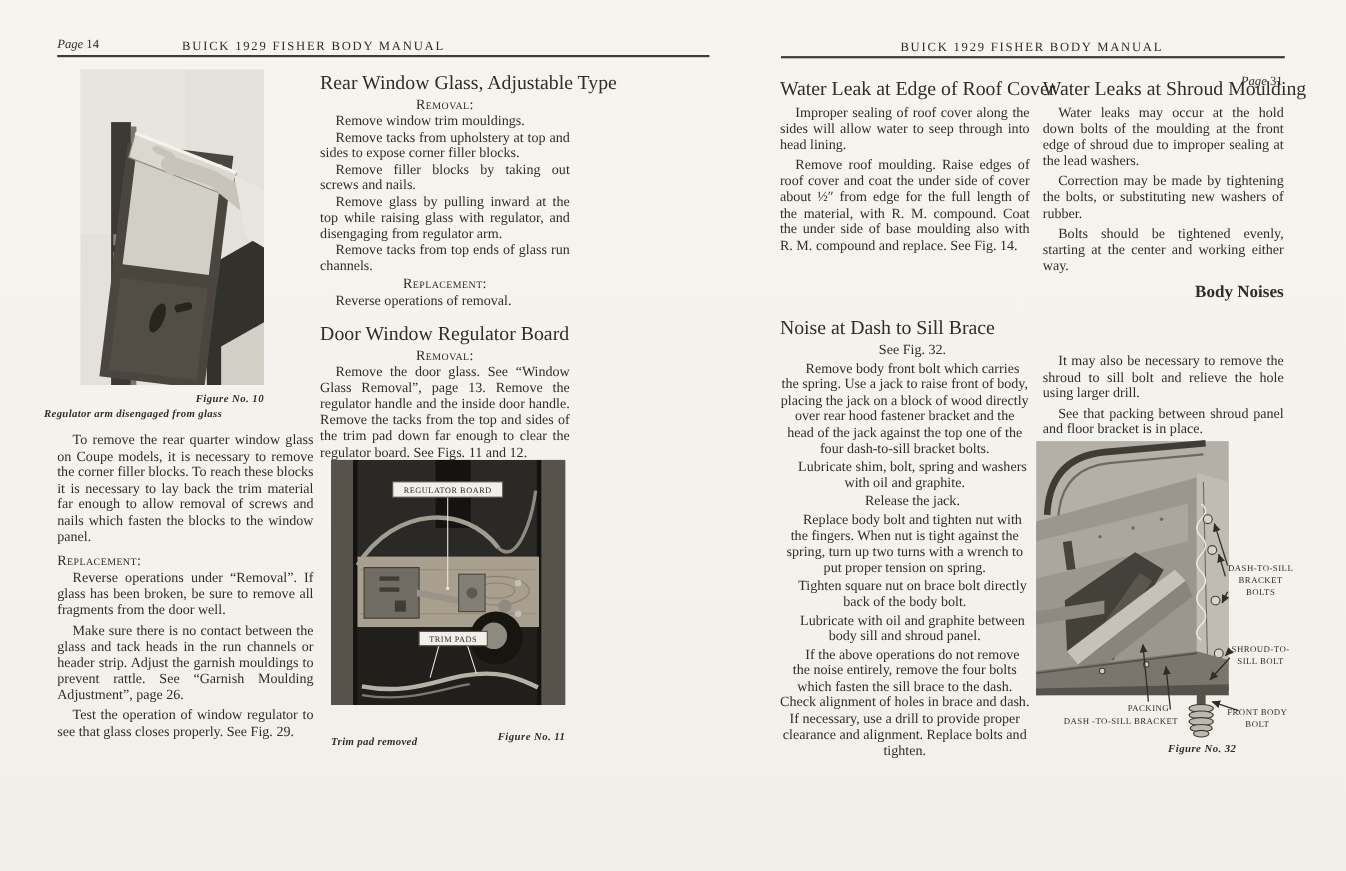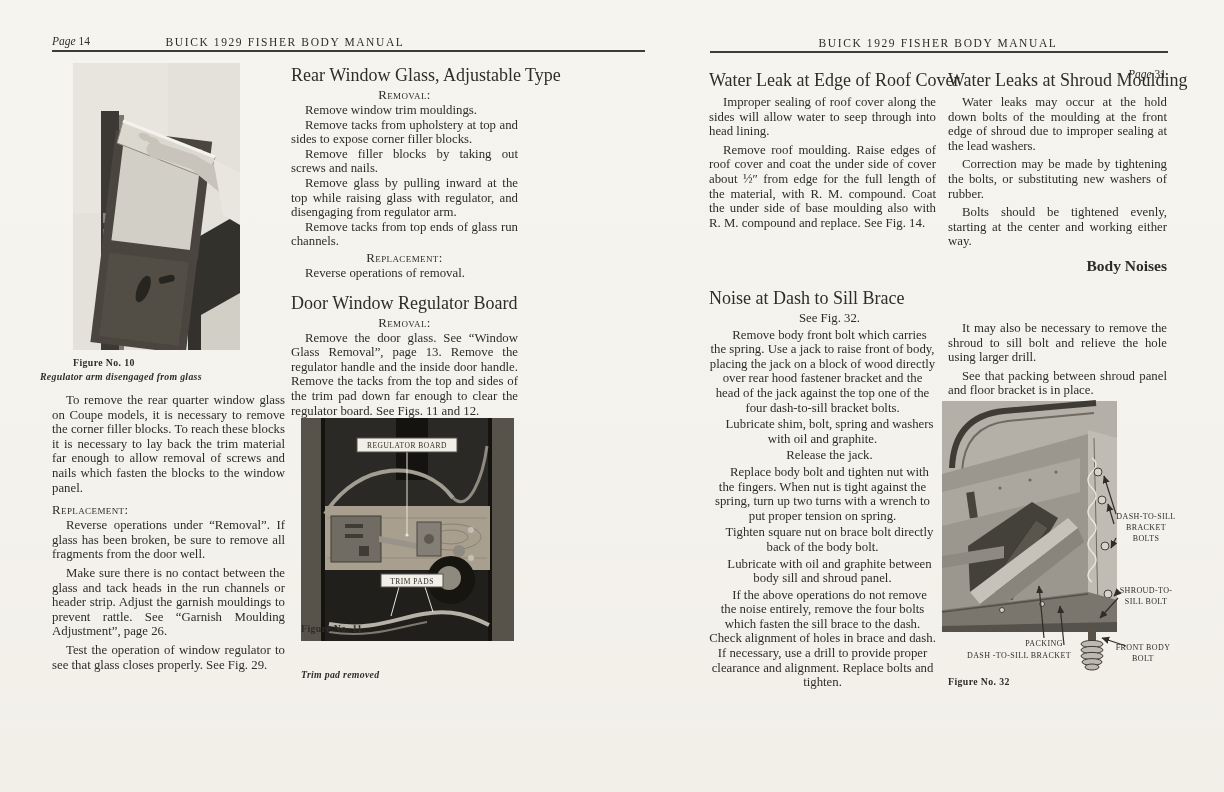--- a/index.html
+++ b/index.html
@@ -11,21 +11,21 @@
   }
   .abs { position:absolute; }
   .runhead { font-size:11.5px; letter-spacing:1.6px; text-align:center; white-space:nowrap; }
   .pagenum { font-size:11.5px; }
   .pagenum i { font-style:italic; }
   .rule { height:2px; background:#3e3c37; }
   .h1 { font-weight:normal; font-size:18px; white-space:nowrap; margin:0; }
   .sc { font-variant:small-caps; font-size:12.9px; letter-spacing:0.4px; margin:0; }
   .p { margin:0; text-indent:14px; text-align:justify; font-size:12.8px; line-height:14.6px; }
   .mt2 { margin-top:2px;text-align:center; } .mt4 { margin-top:4px; } .mt8 { margin-top:8px; } .mt12 { margin-top:12px; }
-  .capt { font-size:9.8px; font-weight:bold; text-align:left; letter-spacing:0.4px; }
+  .capt { font-size:9.8px; font-weight:bold; text-align:right; letter-spacing:0.4px;font-style:italic; }
   .capt-sub { font-size:9.8px; font-weight:bold; font-style:italic; letter-spacing:0.3px; }
   .section-head { font-weight:bold; font-size:15.5px; text-align:right; margin:0; }
   svg text { font-family:"Liberation Serif","DejaVu Serif",serif; fill:#2f2d29; }
   svg .photolabel { font-size:7.5px; letter-spacing:0.5px; }
   svg .figlabel { font-size:8px; letter-spacing:0.4px; }
 </style>
 </head>
 <body>
 
 <div class="spread">
@@ -119,21 +119,21 @@
       <line x1="106" y1="34" x2="106" y2="116" stroke="#e8e5dd" stroke-width="1"></line>
       <circle cx="106" cy="117" r="1.6" fill="#e8e5dd"></circle>
       <rect x="56" y="20" width="100" height="14" fill="#f2efe8" stroke="#55524a"></rect>
       <text x="106" y="30" text-anchor="middle" class="photolabel">REGULATOR BOARD</text>
       <line x1="98" y1="169" x2="90" y2="198" stroke="#e8e5dd" stroke-width="1"></line>
       <line x1="124" y1="169" x2="132" y2="194" stroke="#e8e5dd" stroke-width="1"></line>
       <rect x="80" y="156" width="62" height="13" fill="#f2efe8" stroke="#55524a"></rect>
       <text x="111" y="166" text-anchor="middle" class="photolabel">TRIM PADS</text>
     </g>
   </svg>
-  <div class="abs capt" style="left:301px; top:623px; width:213px;">Figure No. 11</div>
+  <div class="abs capt" style="left:301px; top:665px; width:213px;">Figure No. 11</div>
   <div class="abs capt-sub" style="left:301px; top:669px; width:213px;">Trim pad removed</div>
 
   <div class="abs runhead" style="left:709px; top:37px; width:458px;">BUICK 1929 FISHER BODY MANUAL</div>
   <div class="abs pagenum" style="left:1100px; top:36px; width:66px; text-align:right;margin-top:32px;"><i>Page</i>&nbsp;<span>31</span></div>
   <div class="abs rule" style="left:710px; top:51px; width:458px;"></div>
 
   <div class="abs" style="left:709px; top:70px; width:227px;">
     <p class="h1">Water Leak at Edge of Roof Cover</p>
     <p class="p mt4">Improper sealing of roof cover along the sides will allow water to seep through into head lining.</p>
     <p class="p mt4">Remove roof moulding.  Raise edges of roof cover and coat the under side of cover about ½″ from edge for the full length of the material, with R. M. compound.  Coat the under side of base moulding also with R. M. compound and replace.  See Fig. 14.</p>

